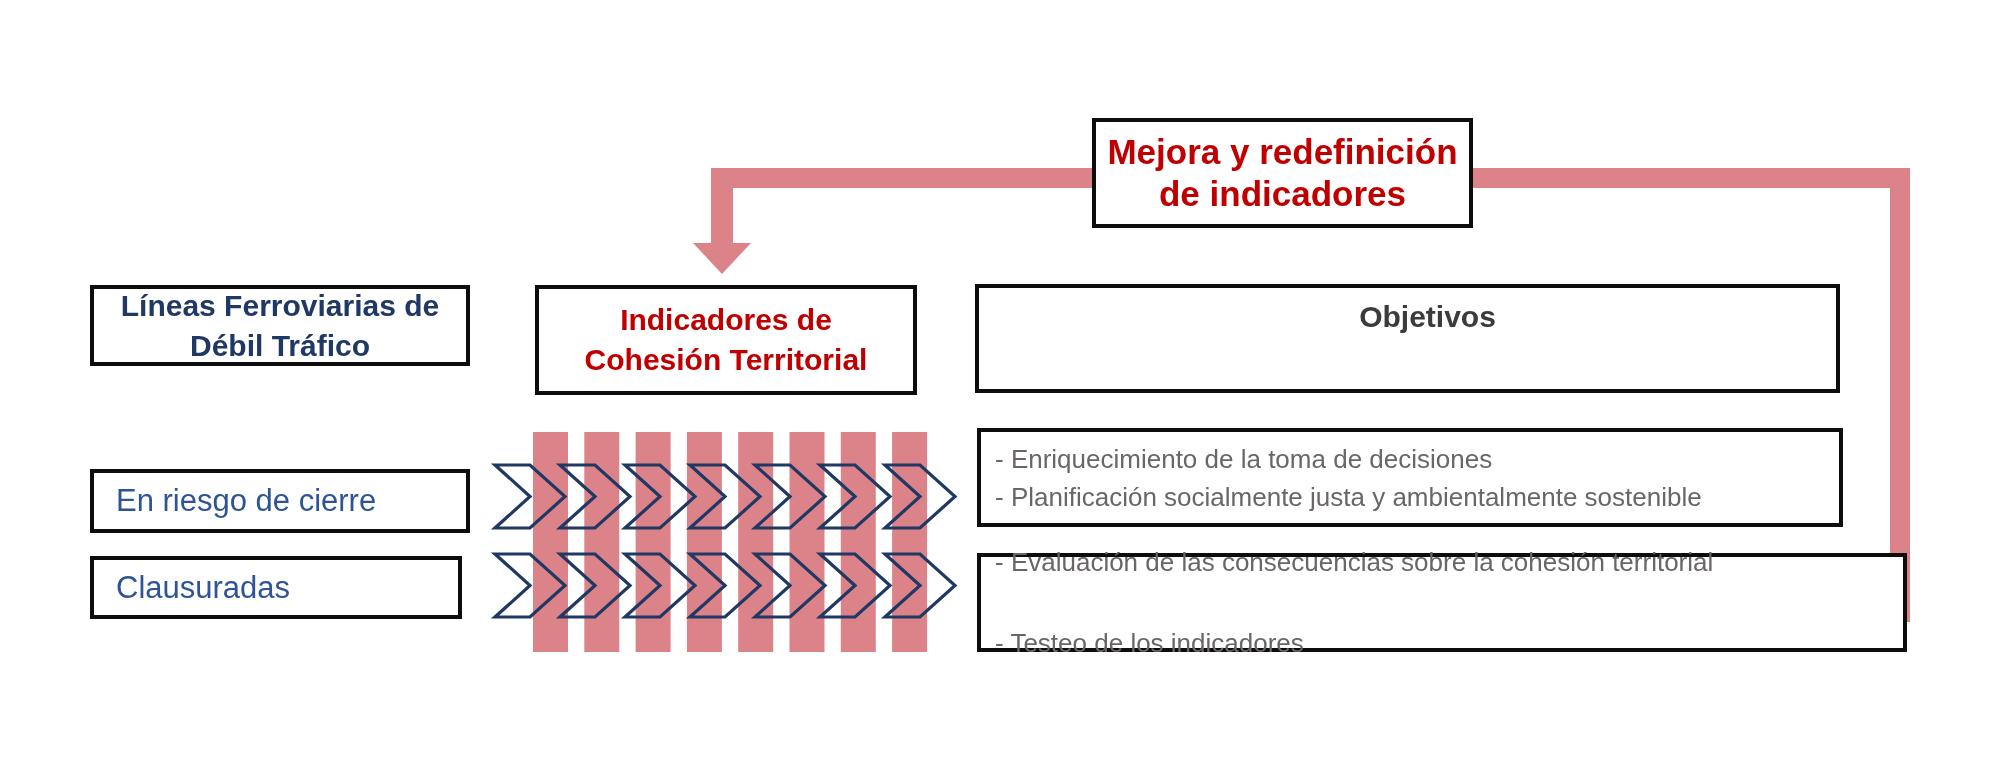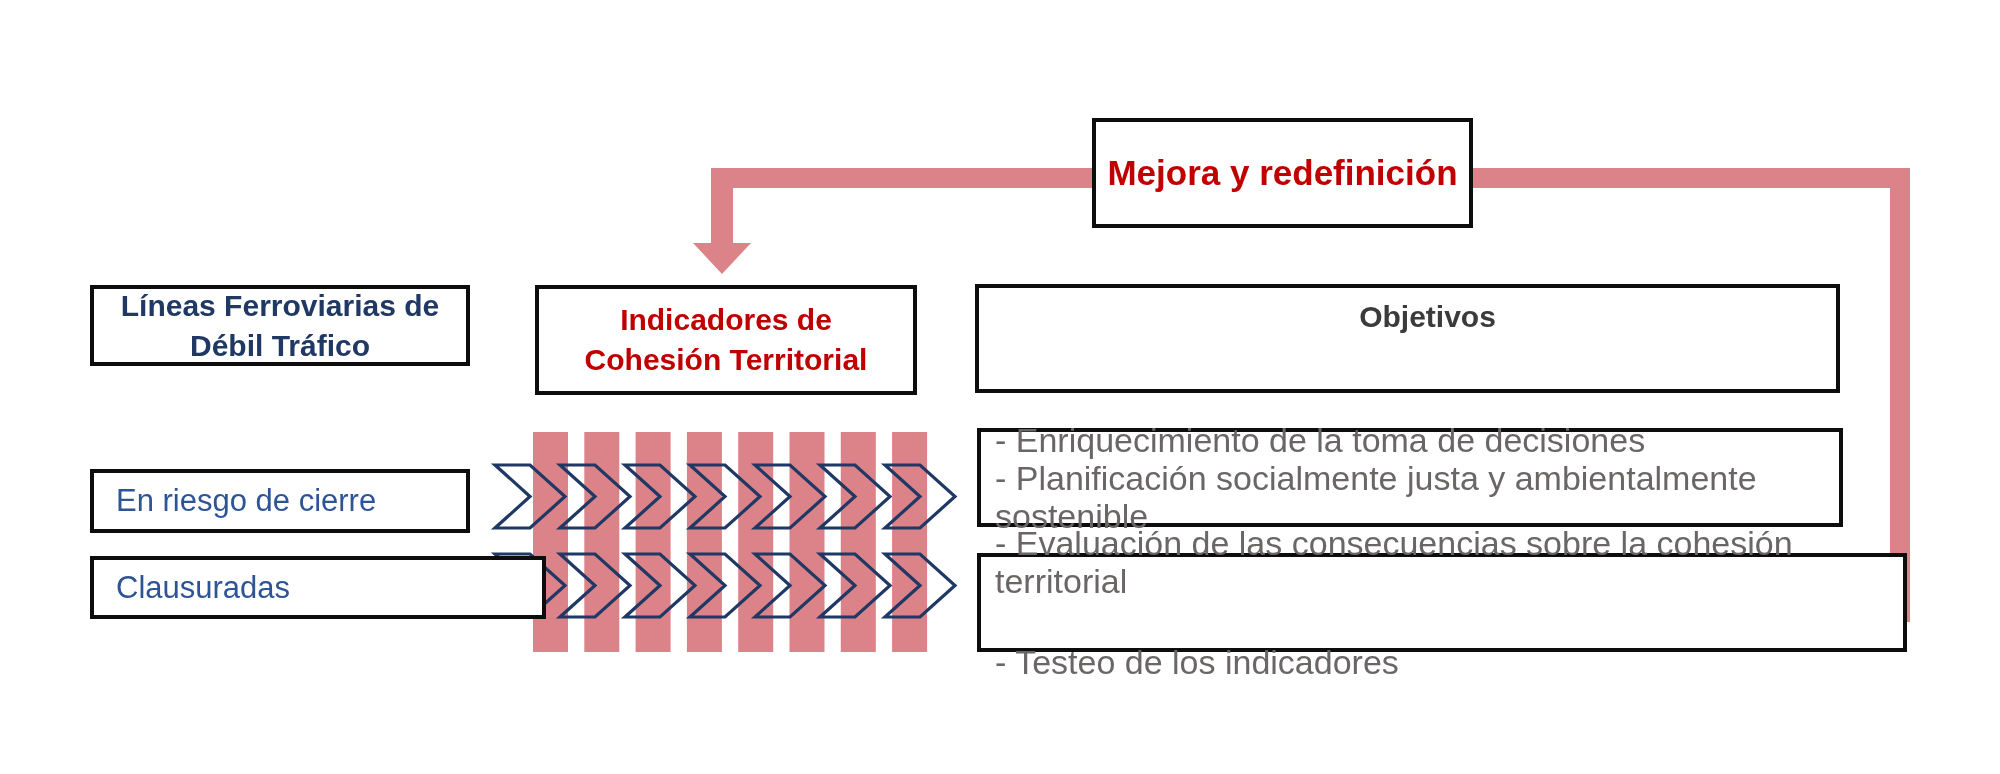--- a/index.html
+++ b/index.html
@@ -43,21 +43,21 @@
   .header-dark{
     font-weight:bold;font-size:30px;color:var(--dark_text);
     align-items:flex-start;padding-top:12px;padding-left:40px;
   }
   .row-label{
     justify-content:flex-start;text-align:left;
     font-size:31px;color:var(--blue);padding-left:22px;margin-top:6px;
   }
   .objective-box{
     flex-direction:column;align-items:flex-start;justify-content:center;
-    text-align:left;font-size:34px;line-height:38px;color:var(--gray_text);
+    text-align:left;font-size:26px;line-height:38px;color:var(--gray_text);
     padding-left:14px;padding-right:6px;
   }
   .chevron-band{z-index:0;}
 </style>
 </head>
 <body>
 
 <div class="canvas">
 
   <div class="abs pink" style="left:711px;top:168px;width:385px;height:20px;"></div>
@@ -89,20 +89,21 @@
         <path d="M145,122 L180,122 L215,153.5 L180,185 L145,185 L180,153.5 Z" fill="none" stroke="var(--navy)" stroke-width="3.2" stroke-linejoin="miter"></path>
         <path d="M210,122 L245,122 L280,153.5 L245,185 L210,185 L245,153.5 Z" fill="none" stroke="var(--navy)" stroke-width="3.2" stroke-linejoin="miter"></path>
         <path d="M275,122 L310,122 L345,153.5 L310,185 L275,185 L310,153.5 Z" fill="none" stroke="var(--navy)" stroke-width="3.2" stroke-linejoin="miter"></path>
         <path d="M340,122 L375,122 L410,153.5 L375,185 L340,185 L375,153.5 Z" fill="none" stroke="var(--navy)" stroke-width="3.2" stroke-linejoin="miter"></path>
         <path d="M405,122 L440,122 L475,153.5 L440,185 L405,185 L440,153.5 Z" fill="none" stroke="var(--navy)" stroke-width="3.2" stroke-linejoin="miter"></path>
       </svg></div>
 
   <div class="abs box feedback-box" style="left:1092px;top:118px;width:381px;height:110px;">
     <div class="lines">
       <div>Mejora y redefinición</div>
+      <div>de indicadores</div>
     </div>
   </div>
 
   <div class="abs box header-navy" style="left:90px;top:285px;width:380px;height:81px;">
     <div class="lines">
       <div>Líneas Ferroviarias de</div>
       <div>Débil Tráfico</div>
     </div>
   </div>
 
@@ -120,21 +121,21 @@
   </div>
 
   <div class="abs box row-label" style="left:90px;top:463px;width:380px;height:64px;">
     <span>En riesgo de cierre</span>
   </div>
   <div class="abs box objective-box" style="left:977px;top:428px;width:866px;height:99px;">
     <div>- Enriquecimiento de la toma de decisiones</div>
     <div>- Planificación socialmente justa y ambientalmente sostenible</div>
   </div>
 
-  <div class="abs box row-label" style="left:90px;top:550px;width:456px;height:63px;">
+  <div class="abs box row-label" style="left:90px;top:550px;width:372px;height:63px;">
     <span>Clausuradas</span>
   </div>
   <div class="abs box objective-box" style="left:977px;top:553px;width:930px;height:99px;gap:43px;">
     <div>- Evaluación de las consecuencias sobre la cohesión territorial</div>
     <div>- Testeo de los indicadores</div>
   </div>
 
 </div>
 
 </body></html>

